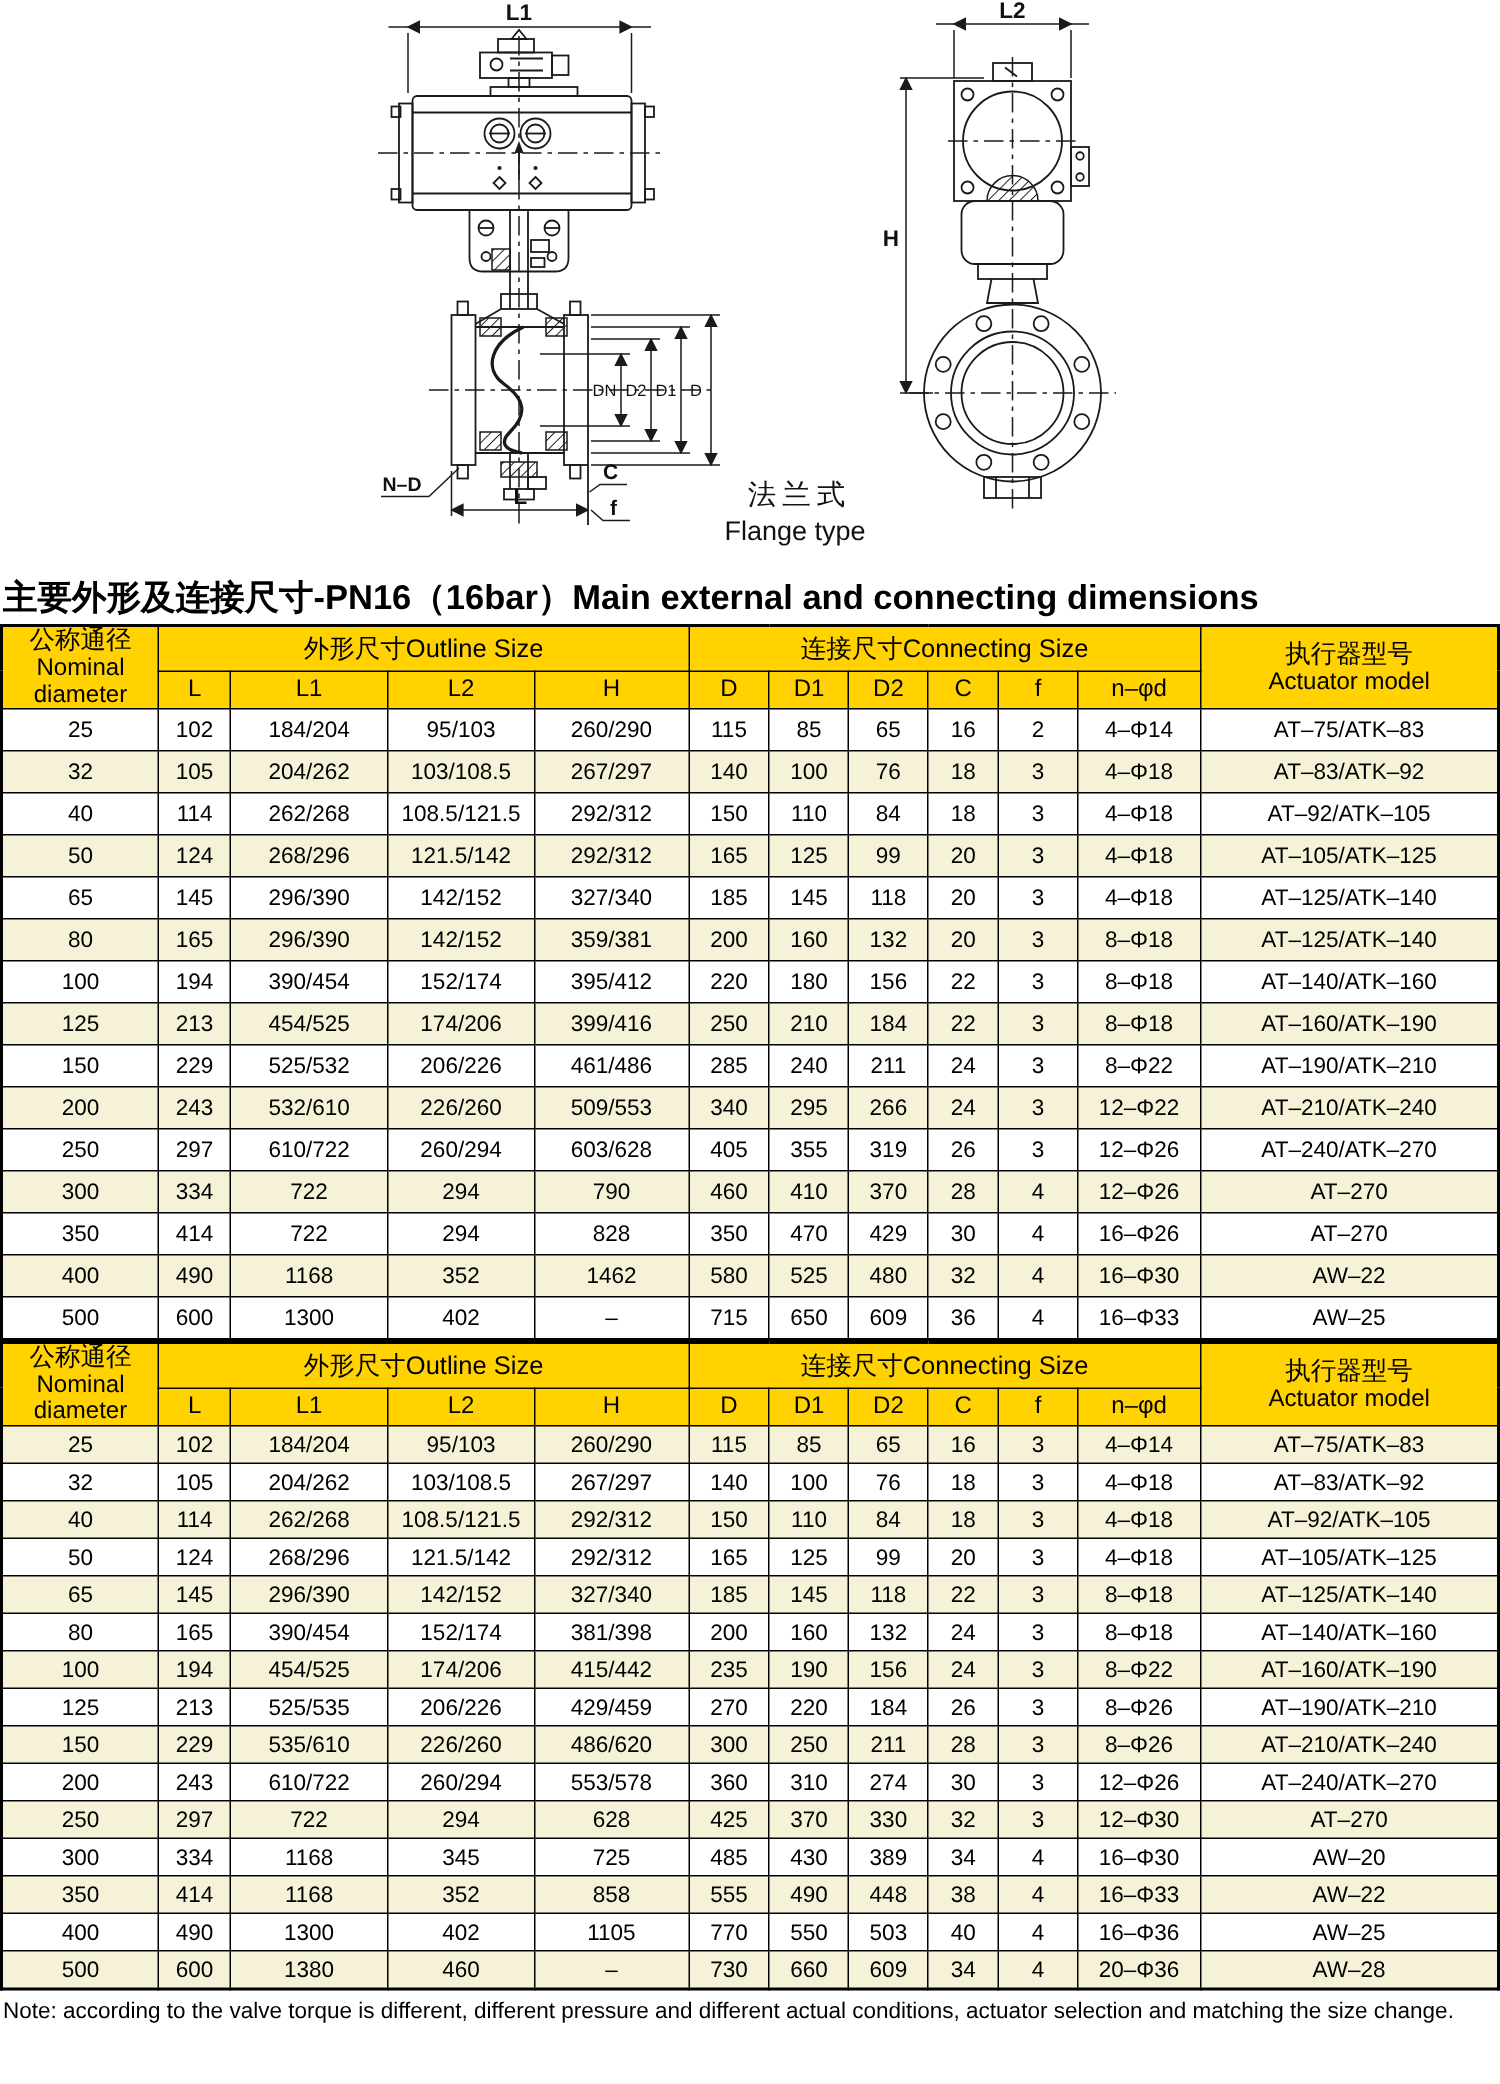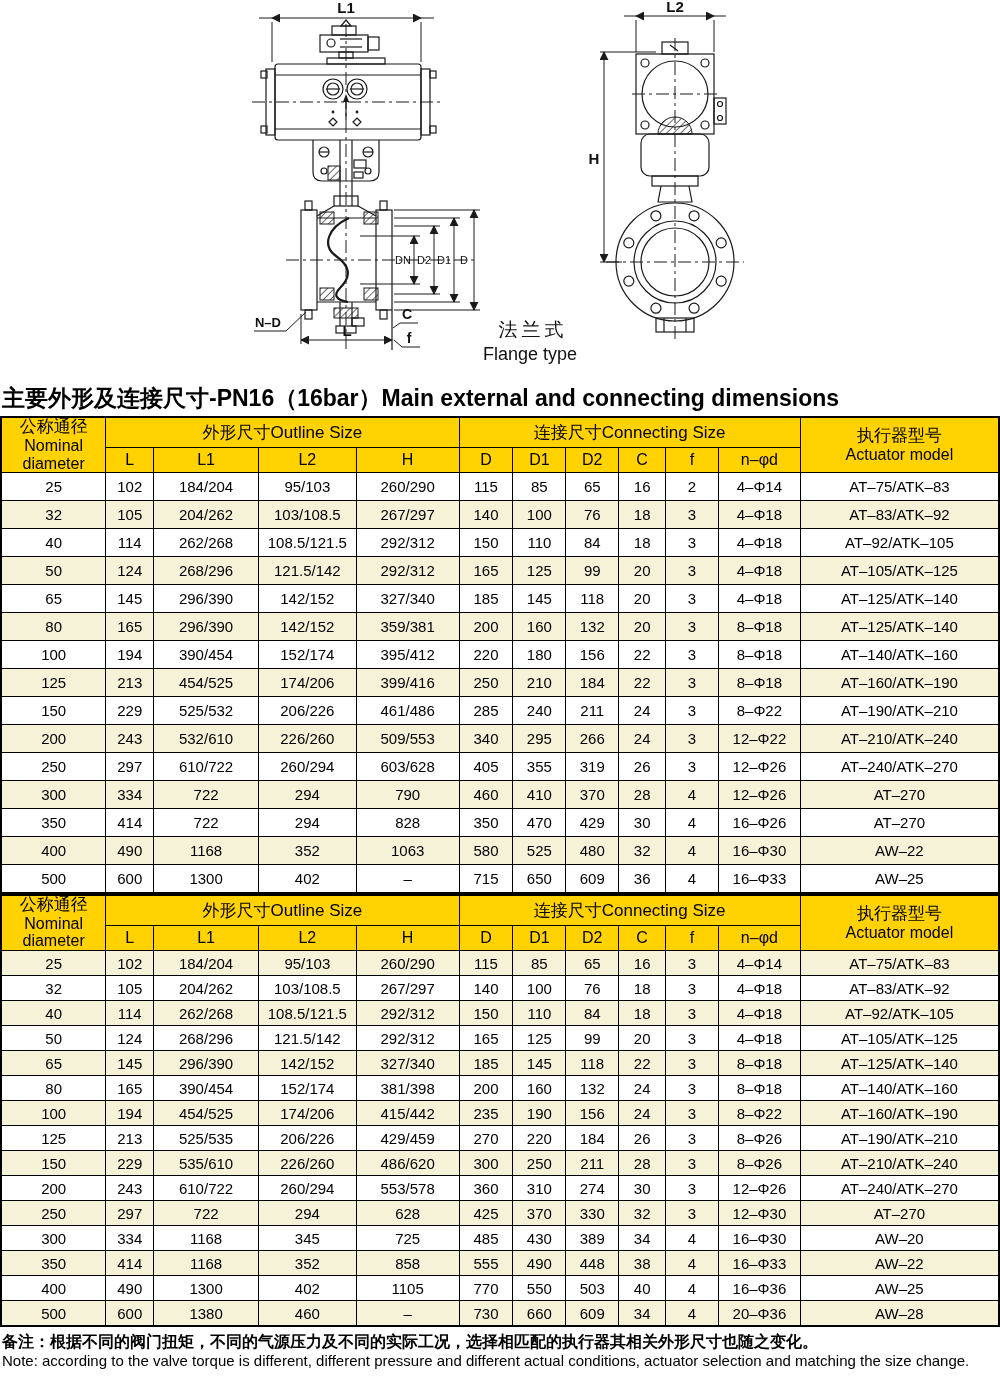--- a/index.html
+++ b/index.html
@@ -474,21 +474,21 @@
           <td>30</td>
           <td>4</td>
           <td>16–Φ26</td>
           <td>AT–270</td>
         </tr>
         <tr>
           <td>400</td>
           <td>490</td>
           <td>1168</td>
           <td>352</td>
-          <td>1063</td>
+          <td>1462</td>
           <td>580</td>
           <td>525</td>
           <td>480</td>
           <td>32</td>
           <td>4</td>
           <td>16–Φ30</td>
           <td>AW–22</td>
         </tr>
         <tr>
           <td>500</td>
@@ -757,17 +757,16 @@
           <td>609</td>
           <td>34</td>
           <td>4</td>
           <td>20–Φ36</td>
           <td>AW–28</td>
         </tr>
       </tbody>
   </table>
 
   <div class="notes">
-    <div class="note-cn">备注：根据不同的阀门扭矩，不同的气源压力及不同的实际工况，选择相匹配的执行器其相关外形尺寸也随之变化。</div>
     <div class="note-en">Note: according to the valve torque is different, different pressure and different actual conditions, actuator selection and matching the size change.</div>
   </div>
 
 </div>
 
 </body></html>

